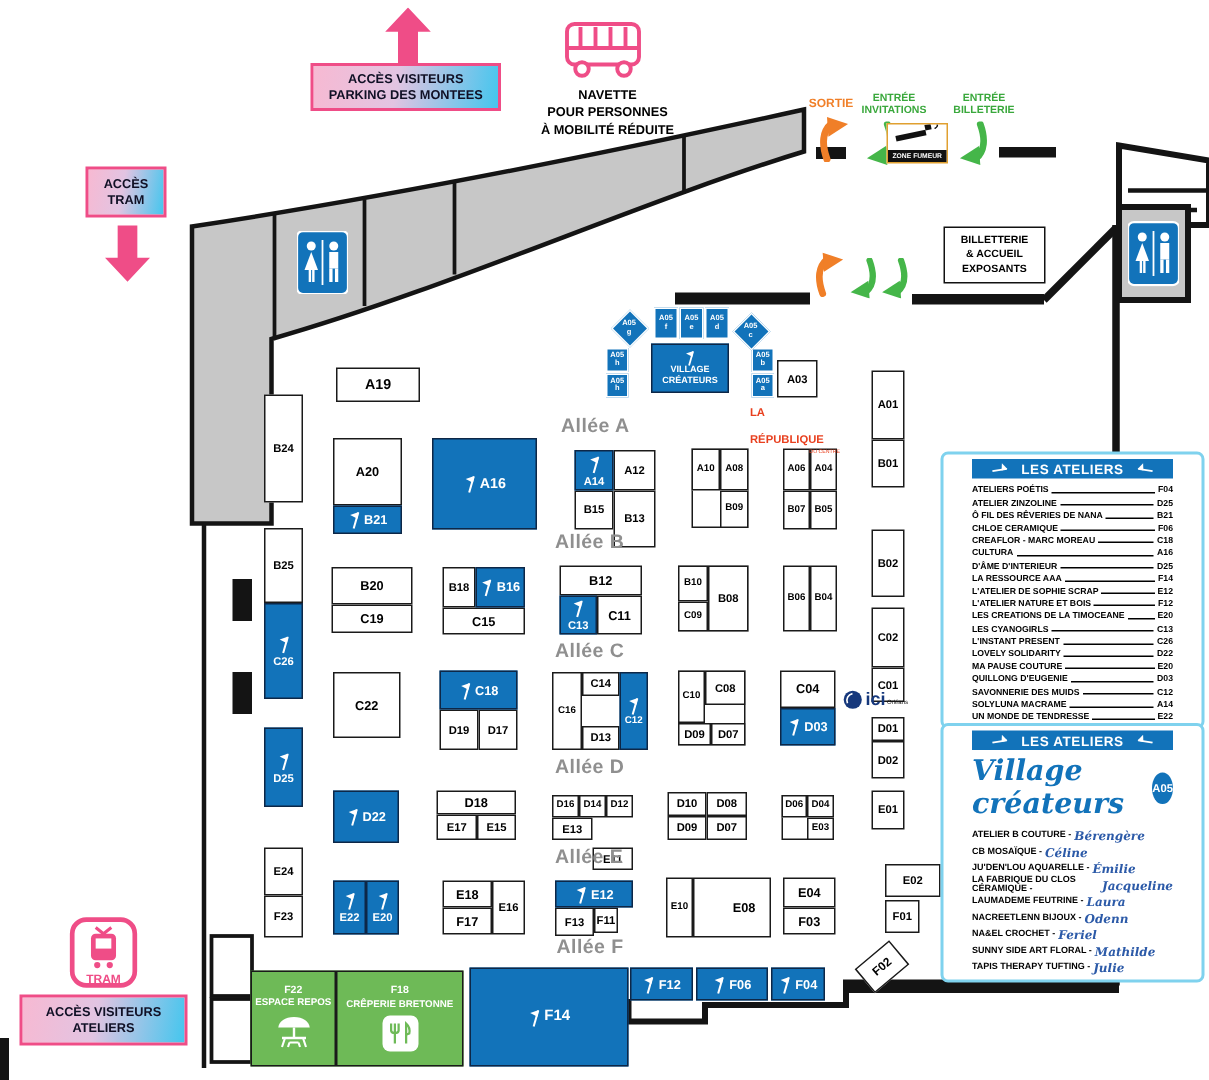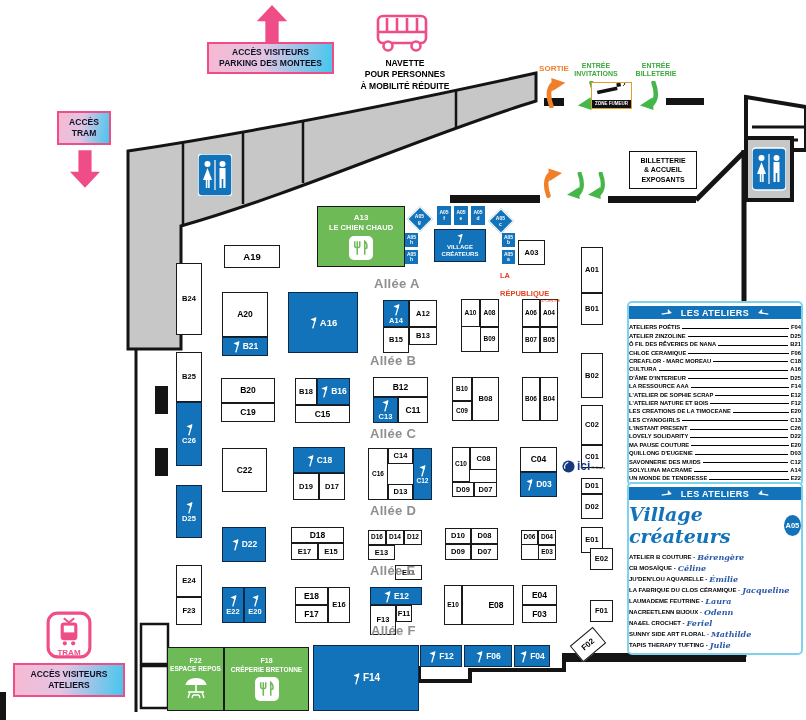--- a/index.html
+++ b/index.html
@@ -25,21 +25,21 @@
         font-size:8.5px;line-height:1.3}
   .greenlbl{color:#3aa83c;font-weight:bold;font-size:7px;line-height:1.15;text-align:center}
   .orangelbl{color:#f07f28;font-weight:bold;font-size:8px;text-align:center}
   .carrow{width:100%;height:100%}
   .ar-o{color:#f07f28}.ar-g{color:#45b649}
   .flipX{transform:scaleX(-1)}.flipY{transform:scaleY(-1)}
   .greenbox{position:absolute;background:#6eba57;border:1.5px solid #1a1a1a;color:#fff;font-weight:bold;
         display:flex;flex-direction:column;align-items:center;justify-content:center;text-align:center;line-height:1.25}
   .utensil{background:#fff;border-radius:5px;width:24px;height:24px;margin-top:3px;display:flex;align-items:center;justify-content:center}
   
-  .panel{position:absolute;background:#fff;border:2px solid #7fd2ee;border-radius:5px;padding:3px 0}
+  .panel{position:absolute;background:#fff;border:2px solid #7fd2ee;border-radius:5px;padding:3px 19px}
   .panel-head{background:#1273ba;color:#fff;font-weight:bold;font-size:9px;height:13px;
         display:flex;align-items:center;justify-content:center;gap:8px;letter-spacing:.4px}
   .pflag{width:13px;height:11px}
   .lrow{display:flex;align-items:flex-end;height:8.4px;font-size:5.8px;font-weight:bold;color:#000}
   .lrow .lead{flex:1;border-bottom:0.8px solid #000;margin:0 2px 1.5px}
   .script{font-family:"DejaVu Serif",serif;font-style:italic;font-weight:bold;color:#1273ba}
   .vtitle-row{display:flex;align-items:center;justify-content:center;gap:6px;margin:3px 0 4px}
   .vtitle{font-size:19px}
   .badge{background:#1273ba;color:#fff;border-radius:50%;width:21px;height:21px;font-size:7.5px;font-weight:bold;
         display:flex;align-items:center;justify-content:center}
@@ -104,21 +104,21 @@
       </div>
       <div class="booth w" style="left: 222px; top: 292px; width: 46px; height: 45px; font-size: 8.5px;">
         <span>A20</span>
       </div>
       <div class="booth w" style="left: 409px; top: 300px; width: 28px; height: 27px; font-size: 7.5px;">
         <span>A12</span>
       </div>
       <div class="booth w" style="left: 383px; top: 327px; width: 26px; height: 26px; font-size: 7.5px;">
         <span>B15</span>
       </div>
-      <div class="booth w" style="left: 409px; top: 327px; width: 28px; height: 18px; font-size: 7.5px;">
+      <div class="booth w" style="left: 409px; top: 327px; width: 28px; height: 38px; font-size: 7.5px;">
         <span>B13</span>
       </div>
       <div class="booth w" style="left: 461px; top: 299px; width: 19px; height: 28px; font-size: 6.5px;">
         <span>A10</span>
       </div>
       <div class="booth w" style="left: 480px; top: 299px; width: 19px; height: 28px; font-size: 6.5px;">
         <span>A08</span>
       </div>
       <div class="booth w" style="left: 480px; top: 327px; width: 19px; height: 25px; font-size: 6.5px;">
         <span>B09</span>
@@ -275,39 +275,39 @@
       </div>
       <div class="booth w" style="left: 295px; top: 587px; width: 33px; height: 18px; font-size: 8.5px;">
         <span>E18</span>
       </div>
       <div class="booth w" style="left: 295px; top: 605px; width: 33px; height: 18px; font-size: 8.5px;">
         <span>F17</span>
       </div>
       <div class="booth w" style="left: 328px; top: 587px; width: 22px; height: 36px; font-size: 7.5px;">
         <span>E16</span>
       </div>
-      <div class="booth w" style="left: 370px; top: 605px; width: 26px; height: 30px; font-size: 7.5px;">
+      <div class="booth w" style="left: 370px; top: 605px; width: 26px; height: 19px; font-size: 7.5px;">
         <span>F13</span>
       </div>
       <div class="booth w" style="left: 396px; top: 605px; width: 16px; height: 17px; font-size: 7.5px;">
         <span>F11</span>
       </div>
       <div class="booth w" style="left: 444px; top: 585px; width: 18px; height: 40px; font-size: 6.5px;">
         <span>E10</span>
       </div>
       <div class="booth w" style="left: 462px; top: 585px; width: 52px; height: 40px; font-size: 8.5px; padding-left: 16px;">
         <span>E08</span>
       </div>
       <div class="booth w" style="left: 522px; top: 585px; width: 35px; height: 20px; font-size: 8.5px;">
         <span>E04</span>
       </div>
       <div class="booth w" style="left: 522px; top: 605px; width: 35px; height: 18px; font-size: 8.5px;">
         <span>F03</span>
       </div>
-      <div class="booth w" style="left: 590px; top: 548px; width: 23px; height: 22px; font-size: 7.5px;">
+      <div class="booth w" style="left: 590px; top: 576px; width: 37px; height: 22px; font-size: 7.5px;">
         <span>E02</span>
       </div>
       <div class="booth w" style="left: 590px; top: 600px; width: 23px; height: 22px; font-size: 7.5px;">
         <span>F01</span>
       </div>
       <div class="booth b" style="left: 222px; top: 337px; width: 46px; height: 19px; font-size: 8.5px;">
         <svg class="flag" viewBox="0 0 10 14">
           <path d="M4.2,13.5 L7.6,1.6" stroke="#fff" stroke-width="1.5" fill="none"></path>
           <path d="M8,1.2 L1.6,3.4 L7,6.2 Z" fill="#fff"></path>
         </svg>
@@ -574,31 +574,20 @@
         <path d="M9.5,14 L5,26 L14,26 Z" fill="#fff"></path>
       <rect x="7.8" y="26" width="1.6" height="8" fill="#fff"></rect>
         <rect x="10.1" y="26" width="1.6" height="8" fill="#fff"></rect>
       <circle cx="24.5" cy="10" r="3" fill="#fff"></circle>
         <rect x="21.5" y="14" width="6" height="11" fill="#fff"></rect>
       <rect x="21.5" y="25" width="2.2" height="9" fill="#fff"></rect>
         <rect x="25.3" y="25" width="2.2" height="9" fill="#fff"></rect>
     </svg>
   </div>
 
-  <div class="abs greenbox" style="left:317px;top:206px;width:88px;height:61px;font-size:8px">
-    <span>A13</span>
-    <span style="font-size:7.5px">LE CHIEN CHAUD</span>
-    <span class="utensil">
-      <svg viewBox="0 0 24 24" width="20" height="20" fill="none" stroke="#6eba57" stroke-width="1.8">
-        <path d="M7.5,4 L7.5,20"></path>
-          <path d="M4.5,4 L4.5,9.5 Q4.5,11.5 7.5,11.5 Q10.5,11.5 10.5,9.5 L10.5,4"></path>
-        <path d="M16.5,20 L16.5,4 Q20,7 19,12 L16.5,13"></path>
-      </svg>
-    </span>
-  </div>
   <div class="abs" style="left:434px;top:229px;width:52px;height:33px;background:#1273ba;border:1px solid #0d2747;color:#fff;font-weight:bold;font-size:6px;line-height:1.25;display:flex;flex-direction:column;align-items:center;justify-content:center;text-align:center">
     <svg viewBox="0 0 10 14" width="8" height="11">
         <path d="M4.2,13.5 L7.6,1.6" stroke="#fff" stroke-width="1.5" fill="none"></path>
         <path d="M8,1.2 L1.6,3.4 L7,6.2 Z" fill="#fff"></path>
       </svg>
     <span>VILLAGE</span>
     <span>CRÉATEURS</span>
   </div>
   <div class="abs" style="left:500px;top:264px;width:60px">
     <span class="rep1">LA RÉPUBLIQUE</span>

